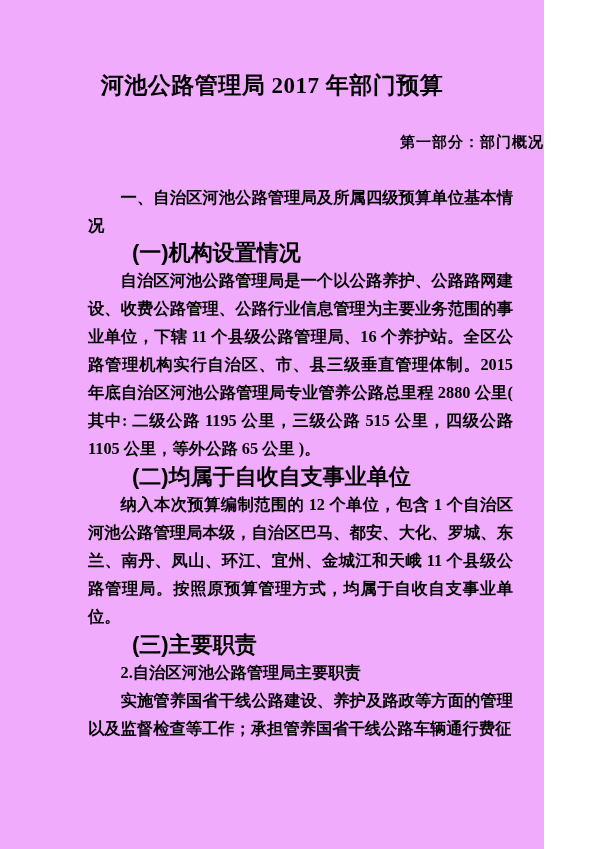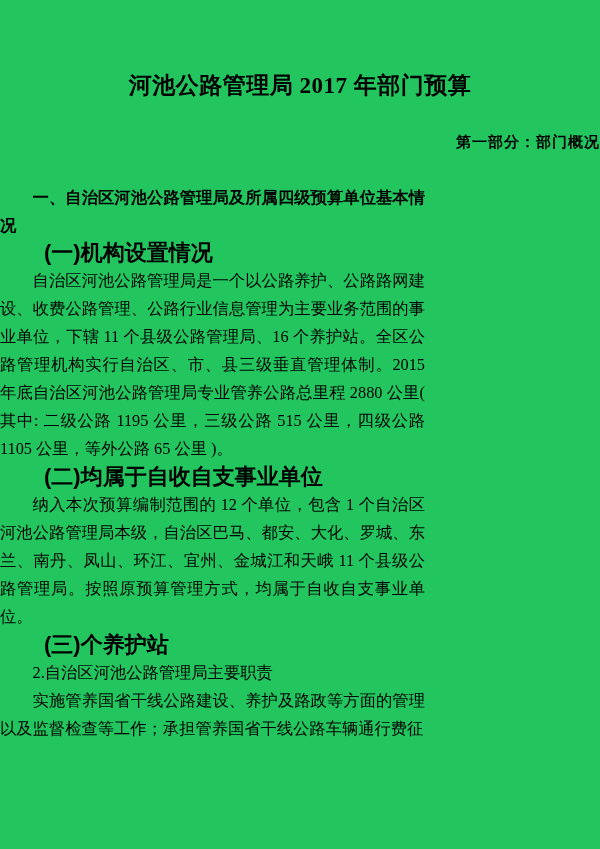--- a/index.html
+++ b/index.html
@@ -2,23 +2,23 @@
 <html><head>
 <meta charset="utf-8">
 <style>
   html, body {
     margin: 0;
     padding: 0;
     background: #ffffff;
   }
   .page {
     position: relative;
-    width: 600px;
+    width: 544px;
     height: 849px;
-    background: #22c55e;
+    background: #f0abfc;
     color: #000000;
     overflow: hidden;
     font-family: "Liberation Serif", serif;
   }
   .doc-title {
     margin: 0;
     padding-top: 70px;
     text-align: center;
     font-size: 23px;
     font-weight: bold;
@@ -33,20 +33,21 @@
     margin-top: 31px;
     text-align: right;
     font-size: 15px;
     font-weight: bold;
     line-height: 20px;
     font-family: "Liberation Sans", sans-serif;
     letter-spacing: 1px;
   }
   .content {
     margin-top: 31px;
+    margin-left: 88px;
     width: 425px;
     font-size: 16.3px;
     line-height: 28px;
     text-align: justify;
   }
   .content h2, .content h3, .content p {
     margin: 0;
     padding: 0;
     text-indent: 2em;
   }
@@ -54,21 +55,21 @@
     font-size: 16.3px;
     font-weight: bold;
     font-family: "Liberation Sans", sans-serif;
   }
   .sub-heading {
     font-size: 22px;
     font-weight: bold;
     font-family: "Liberation Sans", sans-serif;
   }
   .body-para, .item-heading {
-    font-weight: normal;
+    font-weight: bold;
     font-family: "Liberation Serif", serif;
   }
 </style>
 </head>
 <body>
 
 <div class="page">
 
   <h1 class="doc-title">
     <span class="title-line">河池公路管理局 2017 年部门预算</span>
@@ -81,21 +82,21 @@
     <h2 class="section-heading">一、自治区河池公路管理局及所属四级预算单位基本情况</h2>
 
     <h3 class="sub-heading">(一)机构设置情况</h3>
 
     <p class="body-para">自治区河池公路管理局是一个以公路养护、公路路网建设、收费公路管理、公路行业信息管理为主要业务范围的事业单位，下辖 11 个县级公路管理局、16 个养护站。全区公路管理机构实行自治区、市、县三级垂直管理体制。2015 年底自治区河池公路管理局专业管养公路总里程 2880 公里( 其中: 二级公路 1195 公里，三级公路 515 公里，四级公路 1105 公里，等外公路 65 公里 )。</p>
 
     <h3 class="sub-heading">(二)均属于自收自支事业单位</h3>
 
     <p class="body-para">纳入本次预算编制范围的 12 个单位，包含 1 个自治区河池公路管理局本级，自治区巴马、都安、大化、罗城、东兰、南丹、凤山、环江、宜州、金城江和天峨 11 个县级公路管理局。按照原预算管理方式，均属于自收自支事业单位。</p>
 
-    <h3 class="sub-heading">(三)个养护站</h3>
+    <h3 class="sub-heading">(三)主要职责</h3>
 
     <p class="item-heading">2.自治区河池公路管理局主要职责</p>
 
     <p class="body-para">实施管养国省干线公路建设、养护及路政等方面的管理以及监督检查等工作；承担管养国省干线公路车辆通行费征</p>
 
   </div>
 
 </div>
 
 </body></html>

